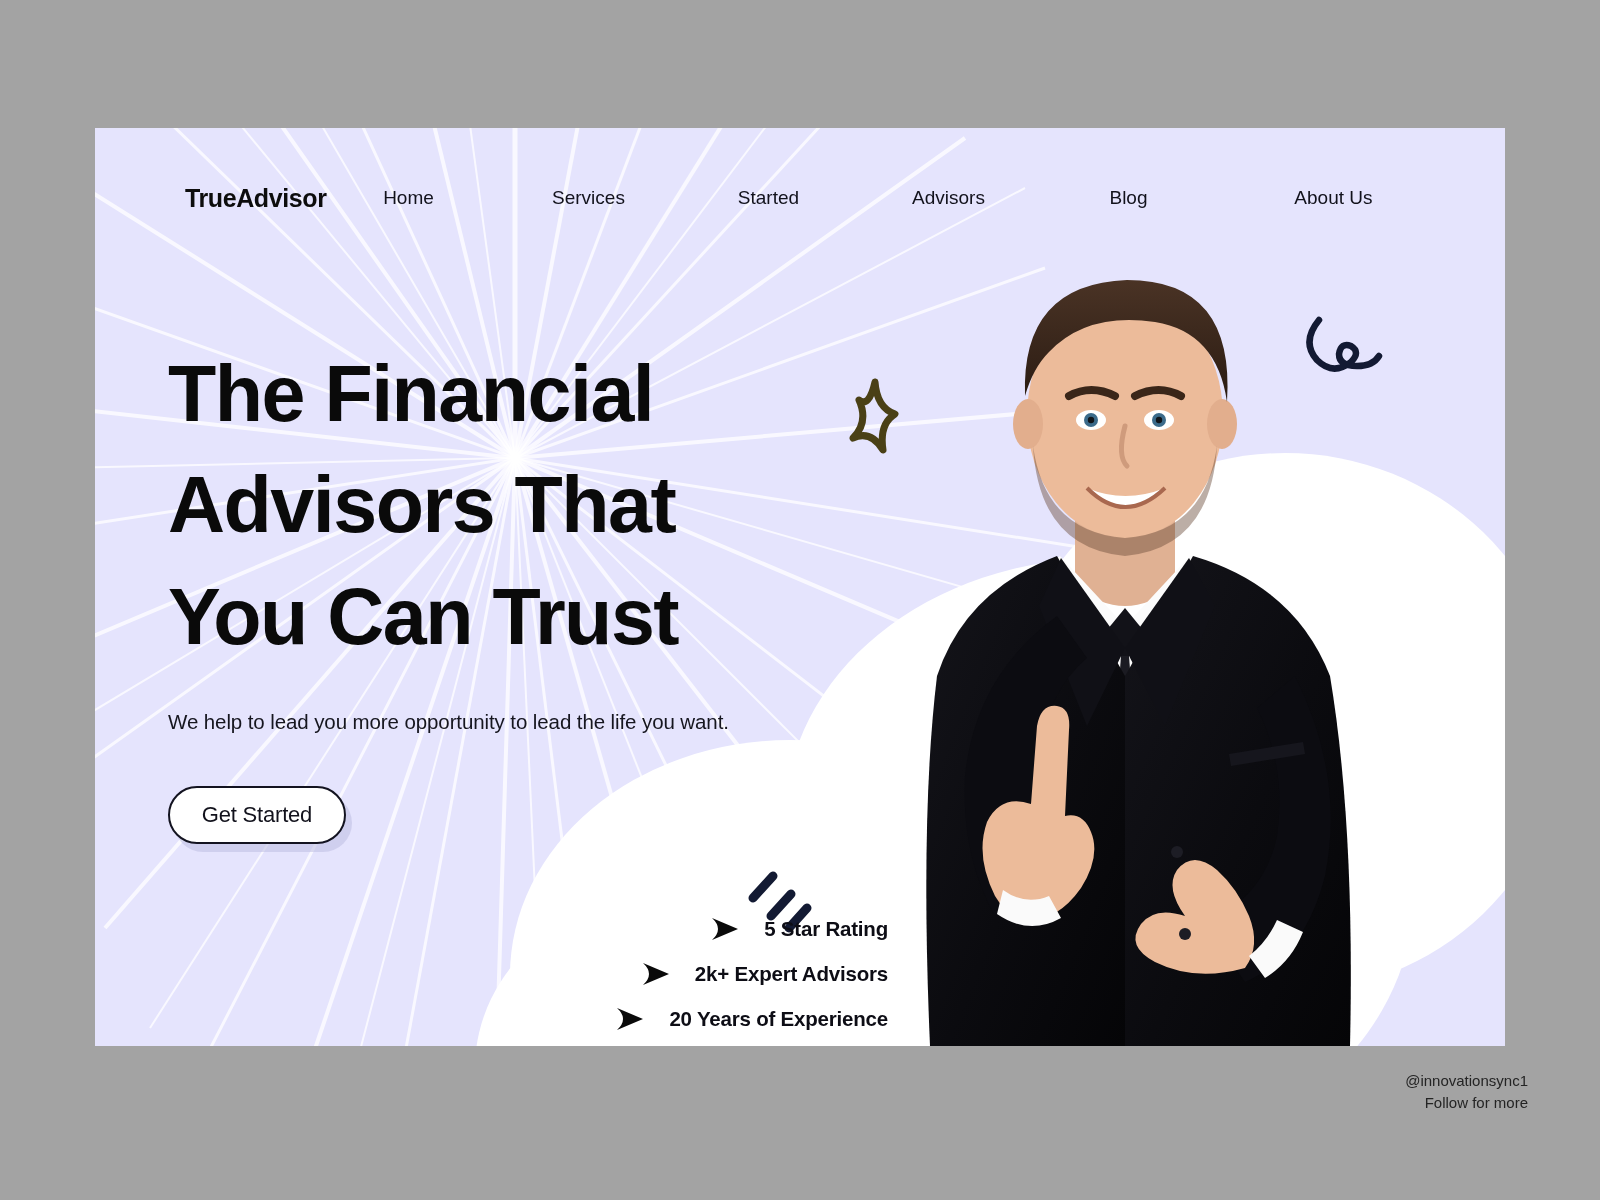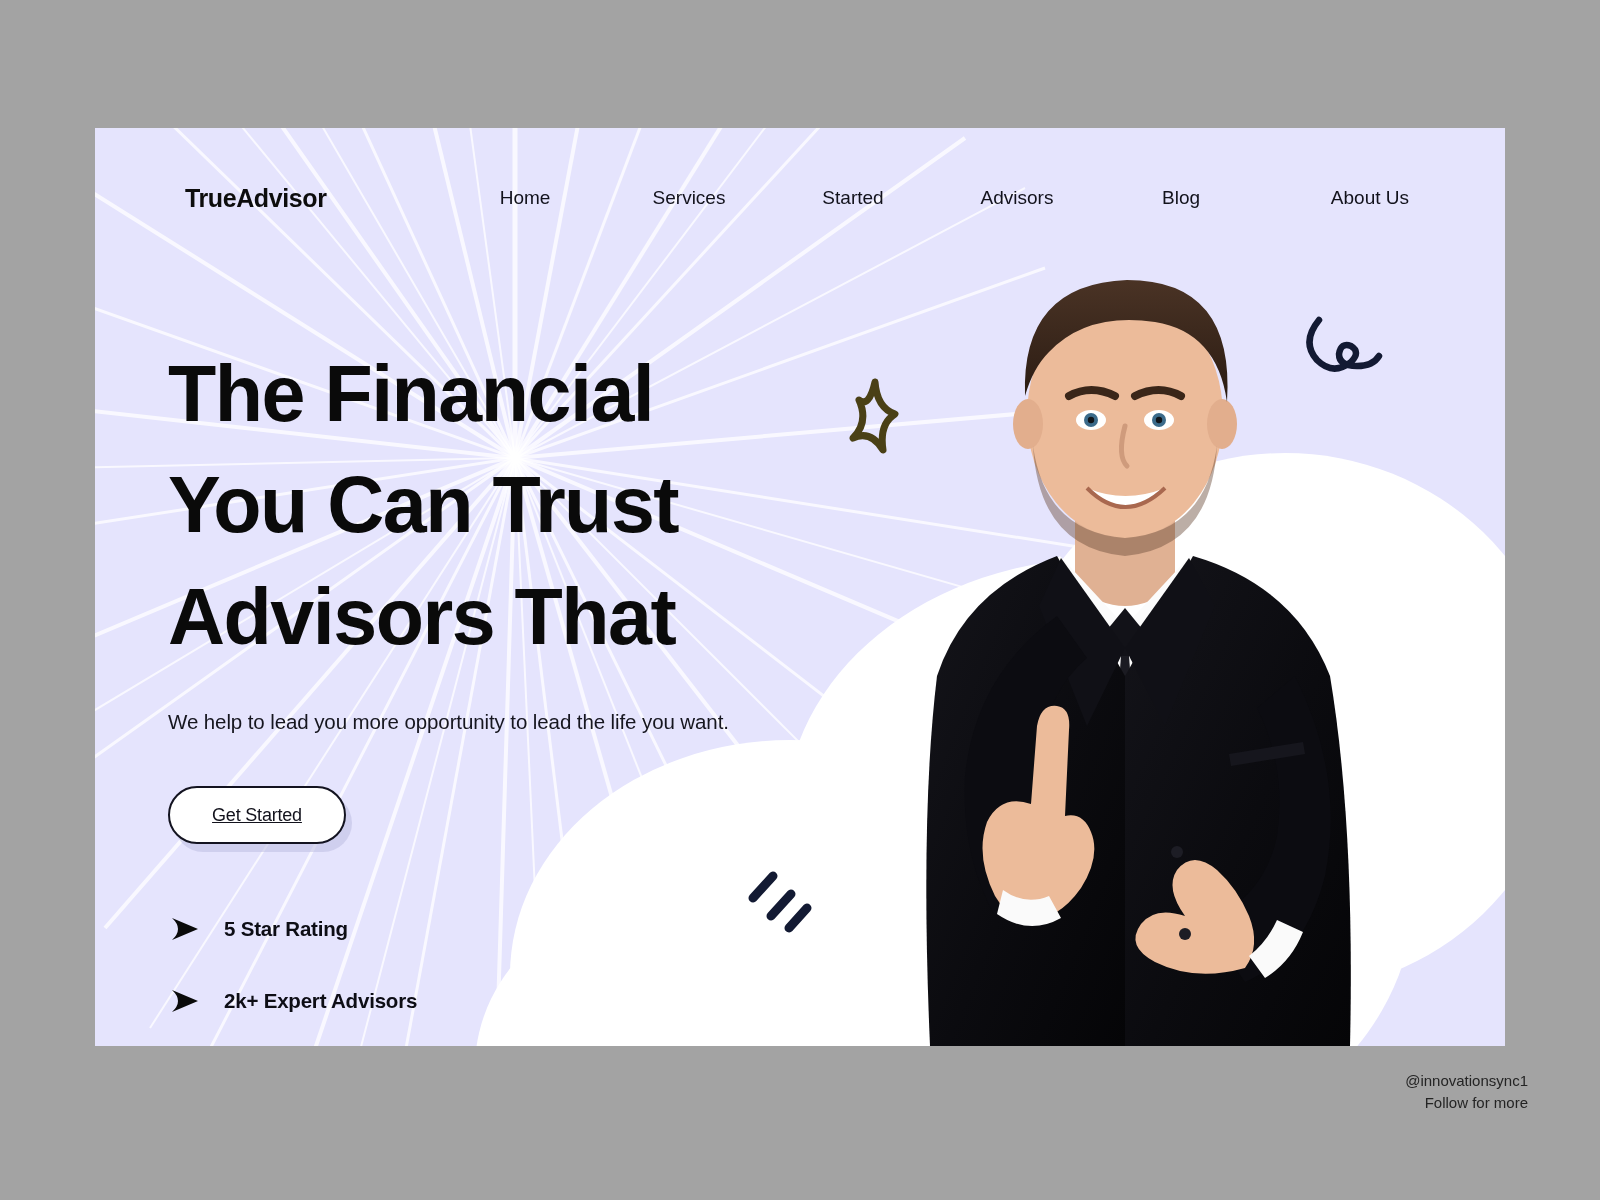--- a/index.html
+++ b/index.html
@@ -38,21 +38,21 @@
     position:absolute; left:0; top:0; width:100%;
     height:140px; display:flex; align-items:center;
     padding:0 92px 0 90px;
   }
   #logo {
     font-size:25px; font-weight:bold; color:#0d0d0d;
     letter-spacing:-0.4px; white-space:nowrap;
   }
   #nav {
     flex:1; display:flex; align-items:center;
-    justify-content:flex-end; gap:0;
+    gap:16px;
   }
   .nav-item {
     font-size:19px; color:#12121c; cursor:pointer;
     white-space:nowrap; padding:6px 4px;
     width:164px; text-align:center;
   }
   .nav-item:last-child { width:150px; text-align:right; }
 
   
   #hero { position:absolute; left:73px; top:210px; width:720px; }
@@ -63,32 +63,31 @@
   #subhead {
     margin-top:38px; font-size:20.5px; color:#16161f;
     letter-spacing:-0.1px; white-space:nowrap;
   }
 
   
   #cta { margin-top:52px; display:flex; gap:18px; }
   .btn {
     border:2px solid #131320; border-radius:40px;
     height:58px; display:flex; align-items:center; justify-content:center;
-    font-size:18px; color:#12121c; cursor:pointer;
+    font-size:22px; color:#12121c; cursor:pointer;
     letter-spacing:-0.2px;
-    text-decoration:underline;
   }
   #btn-primary {
     width:178px; background:#ffffff;
     box-shadow:6px 8px 0 rgba(190,190,225,.55);
   }
   #btn-secondary { width:178px; background:transparent; }
 
   
-  #features { margin-top:70px; display:flex; flex-direction:column; gap:42px; }
+  #features { margin-top:70px; display:flex; flex-direction:column; gap:15px;align-items:flex-end; }
   .feature { display:flex; align-items:center; gap:16px; }
   .feature-icon { width:40px; height:30px; flex:none; }
   .feature-label {
     font-size:20.5px; color:#0d0d15; font-weight:600;
     letter-spacing:-0.2px; white-space:nowrap;
   }
 
   
   #person { position:absolute; right:60px; bottom:0; width:620px; height:790px; }
 
@@ -263,22 +262,22 @@
         <div class="nav-item">Started</div>
         <div class="nav-item">Advisors</div>
         <div class="nav-item">Blog</div>
         <div class="nav-item">About Us</div>
       </nav>
     </div>
 
     <div id="hero">
       <h1 id="headline">
         <div>The Financial</div>
+        <div>Advisors That</div>
         <div>You Can Trust</div>
-        <div>Advisors That</div>
       </h1>
 
       <p id="subhead">We help to lead you more opportunity to lead the life you want.</p>
 
       <div id="cta">
         <div class="btn" id="btn-primary">Get Started</div>
       </div>
 
       <ul id="features">
         <li class="feature">

